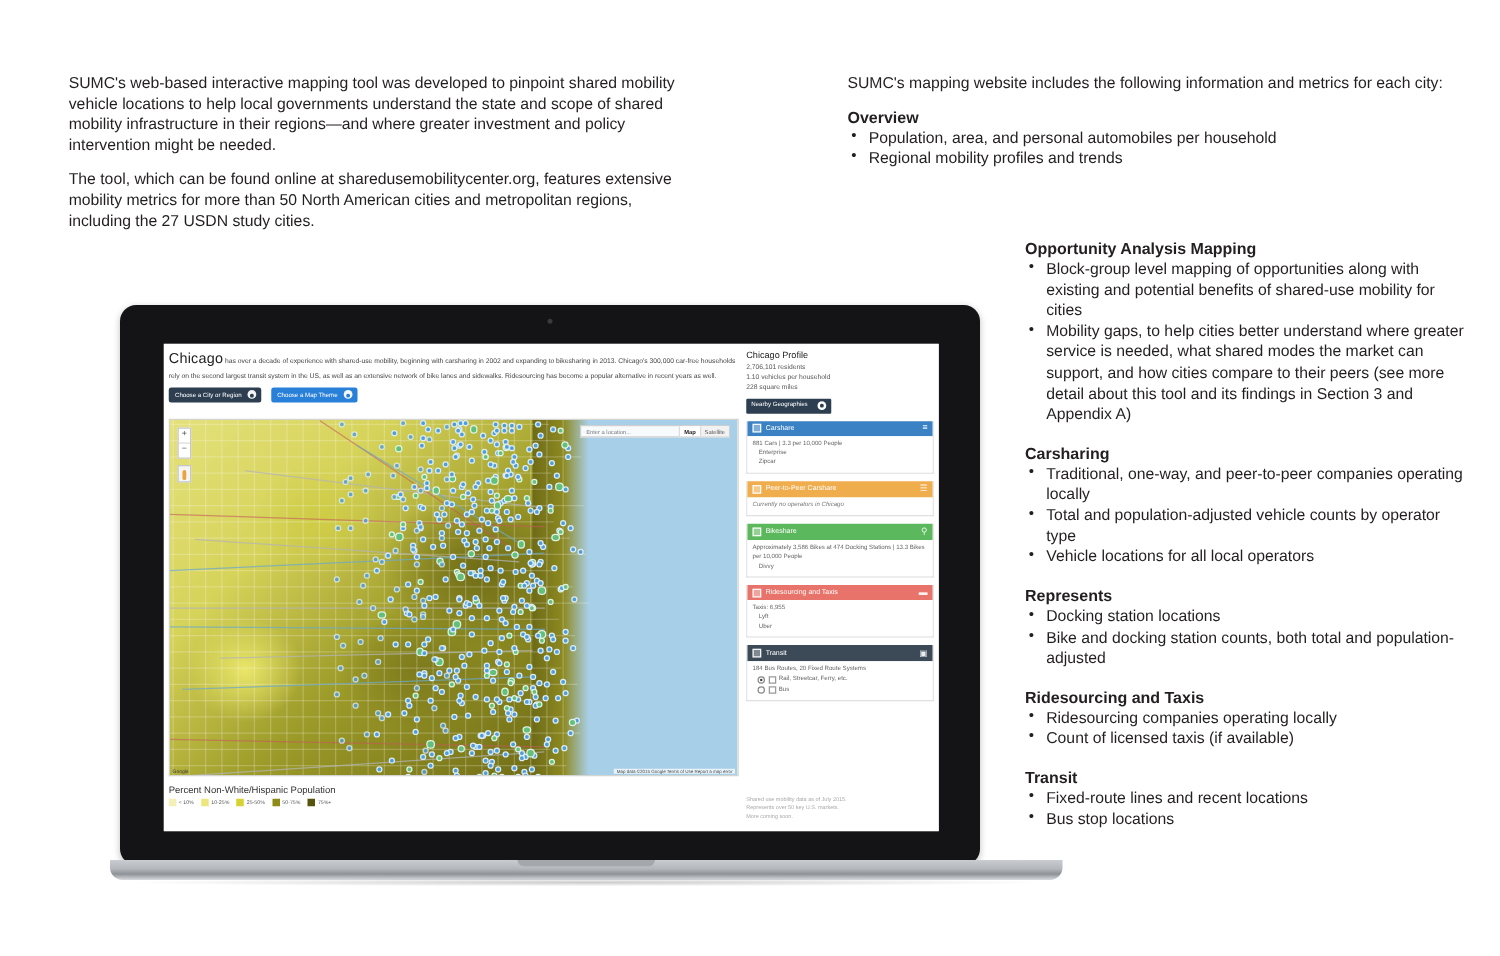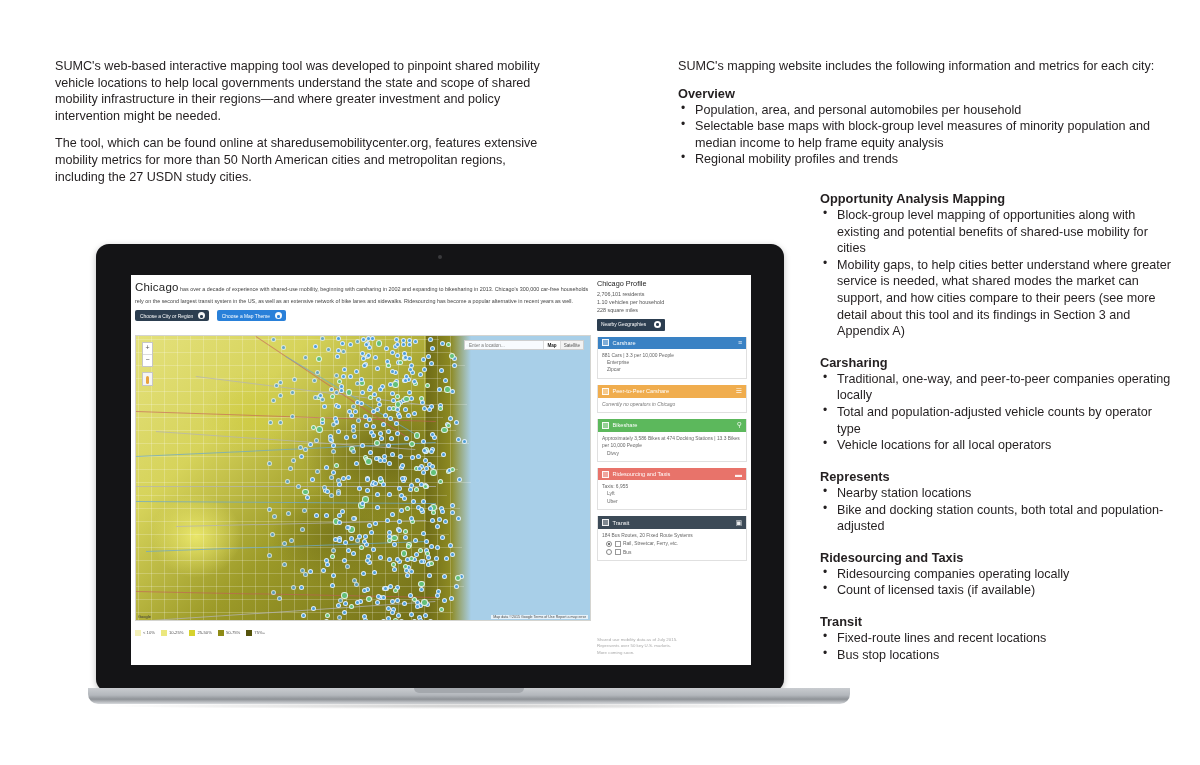--- a/index.html
+++ b/index.html
@@ -436,21 +436,20 @@
   <p class="body-text">SUMC's web-based interactive mapping tool was developed to pinpoint shared mobility vehicle locations to help local governments understand the state and scope of shared mobility infrastructure in their regions—and where greater investment and policy intervention might be needed.</p>
   <p class="body-text">The tool, which can be found online at sharedusemobilitycenter.org, features extensive mobility metrics for more than 50 North American cities and metropolitan regions, including the 27 USDN study cities.</p>
 </div>
 
 <div class="col-right-top">
   <p class="body-text">SUMC's mapping website includes the following information and metrics for each city:</p>
   <div class="sec-block">
     <div class="sec-head">Overview</div>
     <ul class="bullets">
       <li>Population, area, and personal automobiles per household</li>
-      <li>Selectable base maps with block-group level measures of minority population and median income to help frame equity analysis</li>
       <li>Regional mobility profiles and trends</li>
     </ul>
   </div>
 </div>
 
 <div class="col-right-lower">
 
   <div class="sec-block">
     <div class="sec-head">Opportunity Analysis Mapping</div>
     <ul class="bullets">
@@ -464,21 +463,21 @@
     <ul class="bullets">
       <li>Traditional, one-way, and peer-to-peer companies operating locally</li>
       <li>Total and population-adjusted vehicle counts by operator type</li>
       <li>Vehicle locations for all local operators</li>
     </ul>
   </div>
 
   <div class="sec-block">
     <div class="sec-head">Represents</div>
     <ul class="bullets">
-      <li>Nearby station locations</li>
+      <li>Docking station locations</li>
       <li>Bike and docking station counts, both total and population-adjusted</li>
     </ul>
   </div>
 
   <div class="sec-block">
     <div class="sec-head">Ridesourcing and Taxis</div>
     <ul class="bullets">
       <li>Ridesourcing companies operating locally</li>
       <li>Count of licensed taxis (if available)</li>
     </ul>
@@ -1091,20 +1090,21 @@
               <span class="on">Map</span>
               <span>Satellite</span>
             </span>
           </div>
 
           <div class="map-logo">Google</div>
           <div class="map-attrib">Map data ©2015 Google     Terms of Use     Report a map error</div>
         </div>
 
         <div class="legend">
+          <div class="legend-title">Percent Non-White/Hispanic Population</div>
           <div class="legend-items" id="legend-items">
               <div class="legend-item">
                 <span class="sw" style="background: rgb(243, 240, 184);"></span>
                 <span class="legend-label">&lt; 10%</span>
               </div>
               <div class="legend-item">
                 <span class="sw" style="background: rgb(235, 231, 126);"></span>
                 <span class="legend-label">10-25%</span>
               </div>
               <div class="legend-item">

